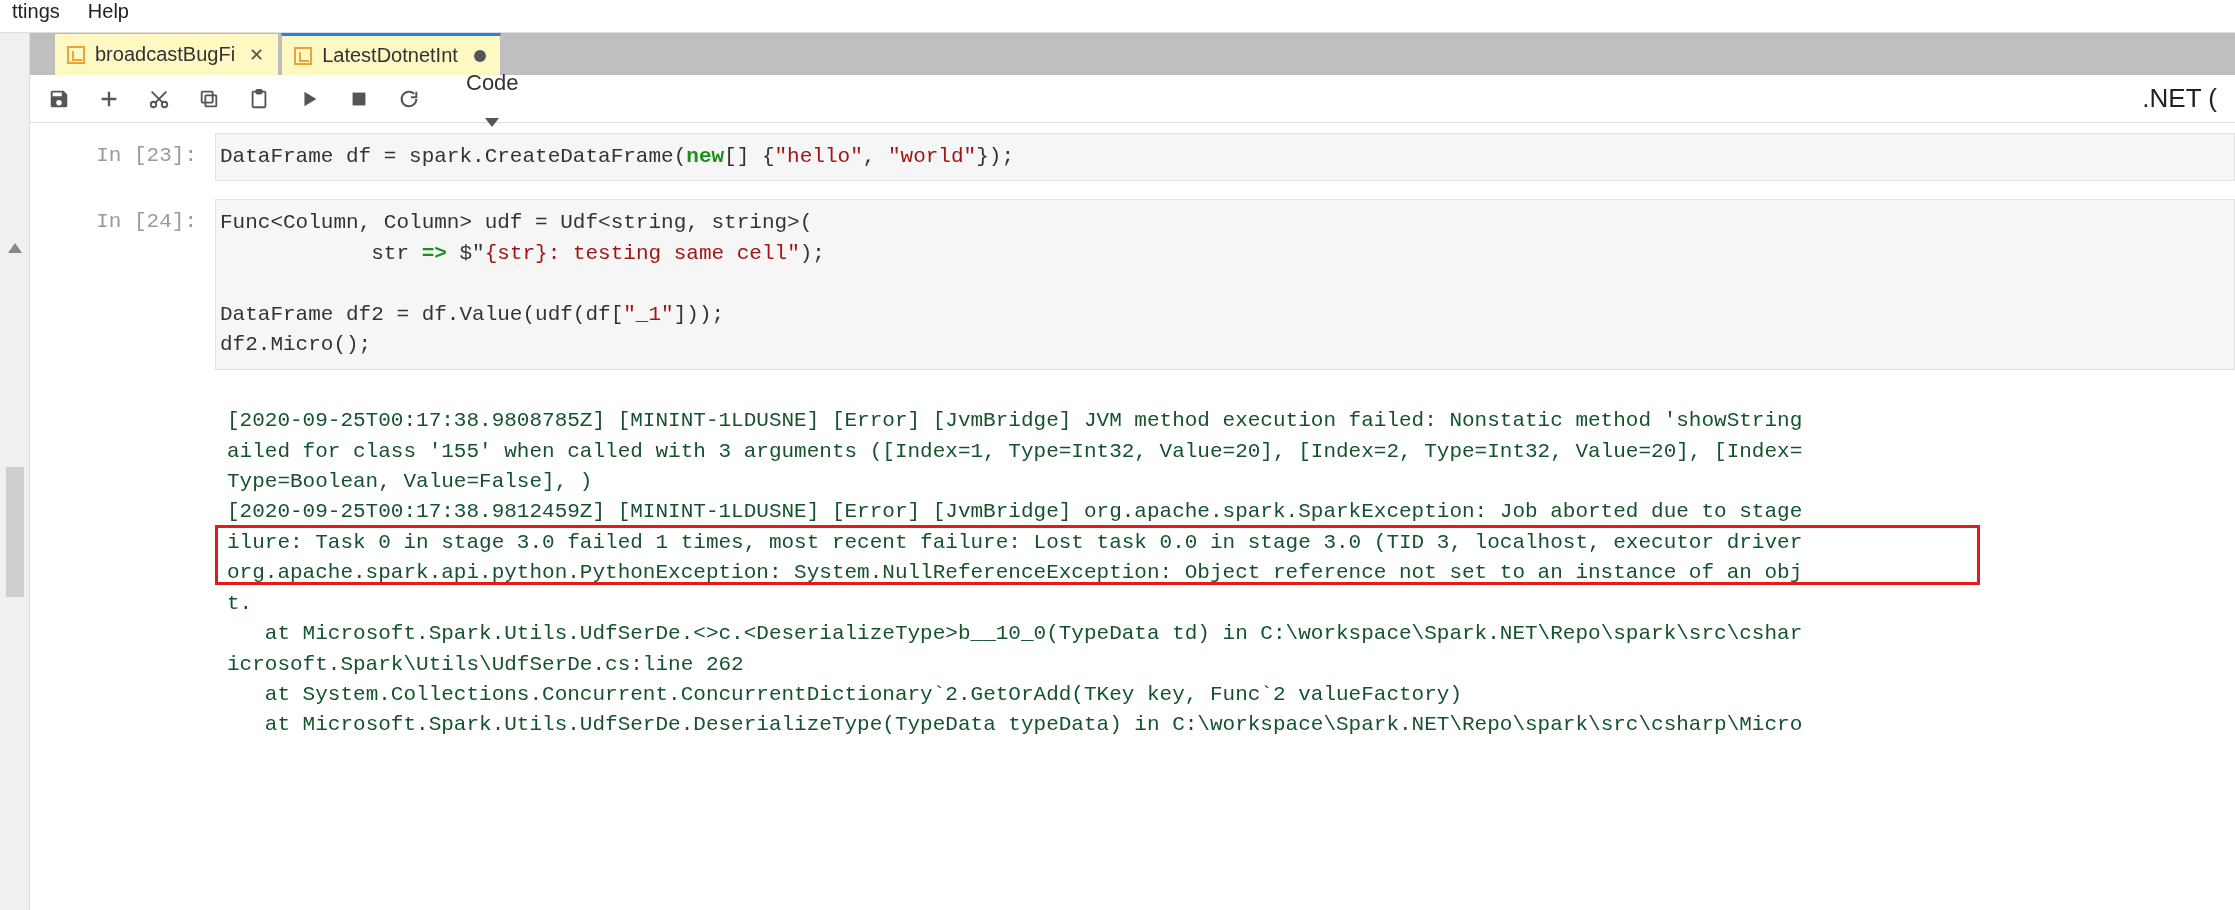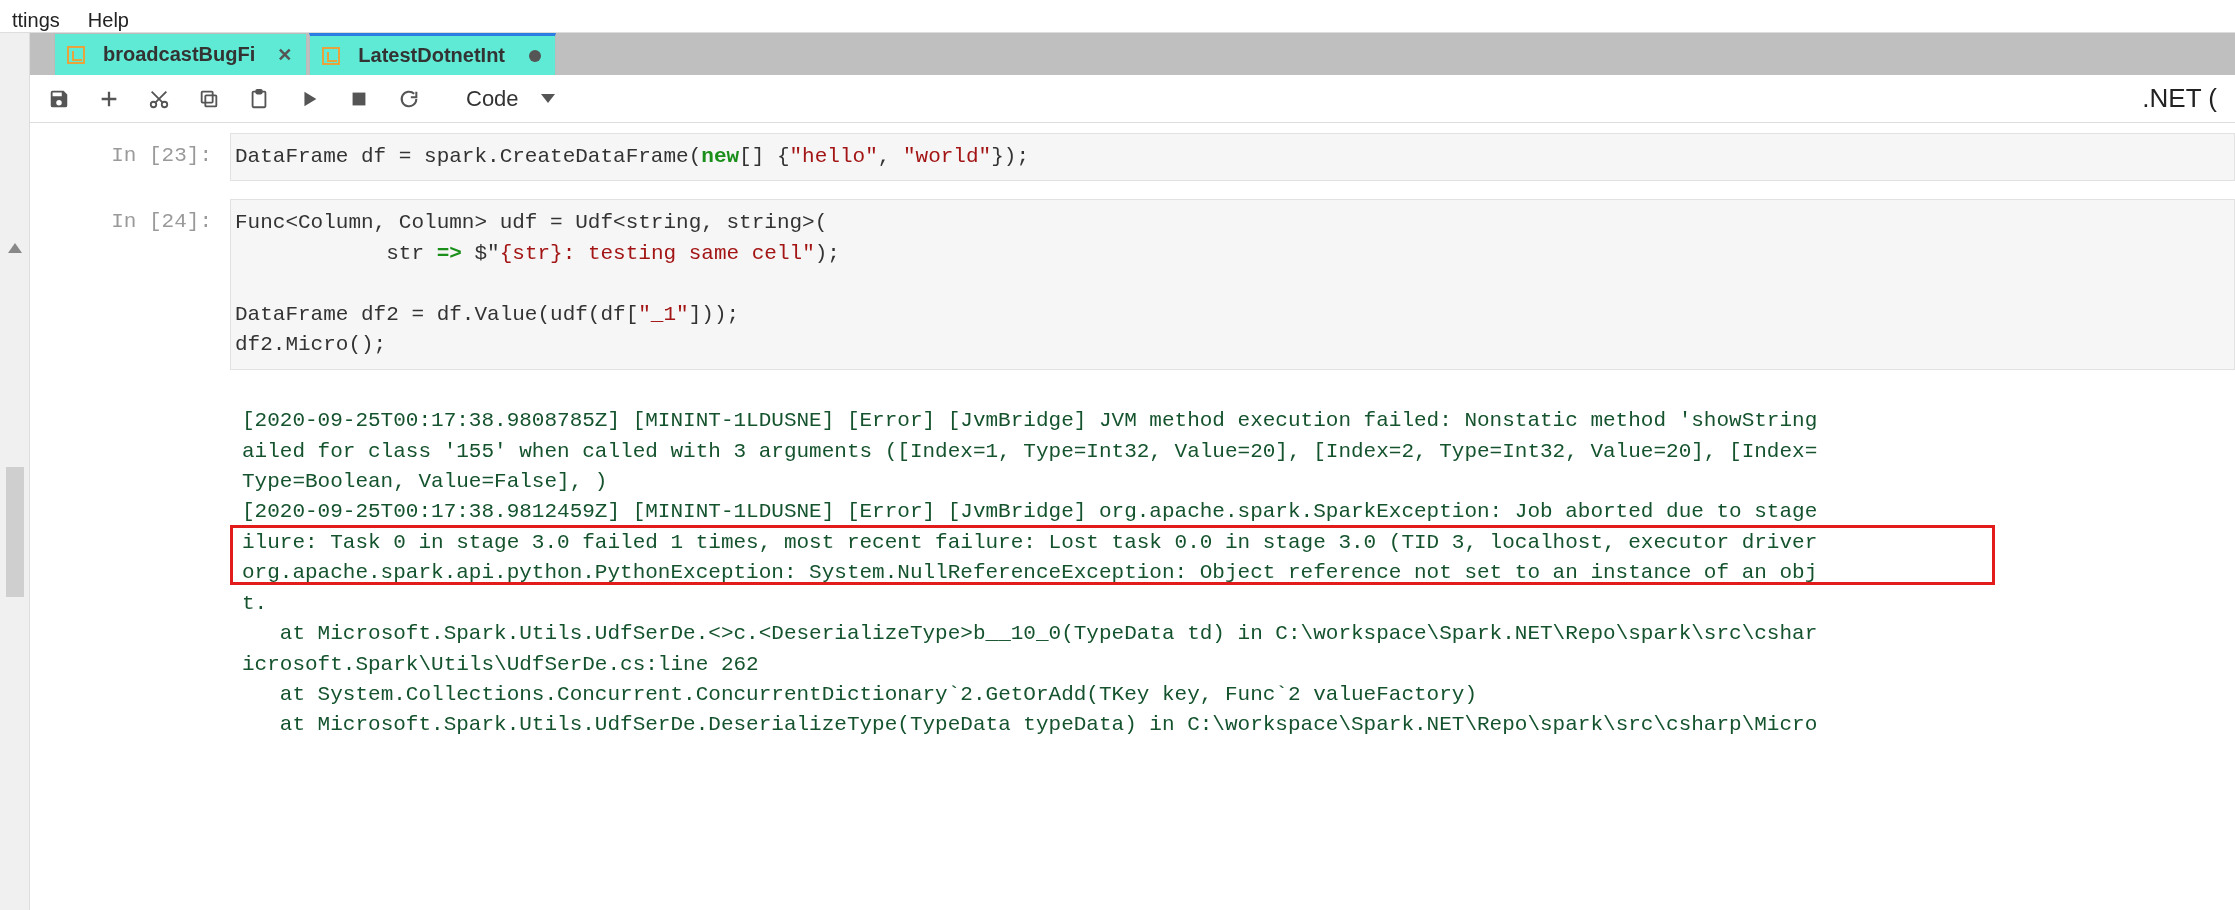--- a/index.html
+++ b/index.html
@@ -1,50 +1,50 @@
 <!DOCTYPE html>
 <html><head>
 <meta charset="utf-8">
 <style>
 * { margin: 0; padding: 0; box-sizing: border-box; }
 body { font-family: -apple-system, "Segoe UI", Arial, sans-serif; font-size: 14px; color: #333; background: #fff; overflow: hidden; }
 .app { display: flex; flex-direction: column; width: 2235px; height: 910px; }
 
 
-.menubar { height: 32px; display: flex; align-items: flex-end; padding: 0 12px; gap: 28px; font-size: 20px; color: #222; }
+.menubar { height: 32px; display: flex; align-items: flex-start; padding: 0 12px; gap: 28px; font-size: 20px; color: #222; }
 .menubar span { cursor: default; }
 
 
 .main { flex: 1; display: flex; border-top: 1px solid #ddd; overflow: hidden; }
 .left-gutter { width: 30px; background: #f0f0f0; border-right: 1px solid #ddd; display: flex; flex-direction: column; align-items: center; padding-top: 210px; gap: 4px; }
 .scroll-up { width: 0; height: 0; border-left: 7px solid transparent; border-right: 7px solid transparent; border-bottom: 10px solid #888; }
 .gutter-block { width: 18px; height: 130px; background: #cfcfcf; margin-top: 210px; }
 
 .content { flex: 1; display: flex; flex-direction: column; overflow: hidden; }
 
 
 .tabbar { height: 42px; background: #bfbfbf; display: flex; align-items: flex-end; padding-left: 24px; }
-.tab { height: 42px; background: #5eead4; border: 1px solid #bbb; border-bottom: none; display: flex; align-items: center; padding: 0 14px 0 12px; gap: 18px; font-size: 20px; margin-right: 2px; position: relative; font-weight: bold; }
+.tab { height: 42px; background: #fef9c3; border: 1px solid #bbb; border-bottom: none; display: flex; align-items: center; padding: 0 14px 0 12px; gap: 10px; font-size: 20px; margin-right: 2px; position: relative; }
 .tab.active { border-top: 3px solid #2a7de1; justify-content: space-between; }
 .tab-icon { width: 18px; height: 18px; border: 2px solid #e8a33d; display: inline-block; position: relative; }
 .tab-icon::after { content: ""; position: absolute; left: 3px; top: 3px; width: 8px; height: 8px; border-left: 2px solid #e8a33d; border-bottom: 2px solid #e8a33d; }
 .tab-close { font-size: 18px; color: #555; margin-left: 4px; }
 .tab-dirty { width: 12px; height: 12px; border-radius: 50%; background: #555; margin-left: 6px; }
 
 
 .toolbar { height: 48px; border-bottom: 1px solid #ddd; display: flex; align-items: center; padding: 0 18px; gap: 28px; }
 .tb-icon { width: 22px; height: 22px; display: flex; align-items: center; justify-content: center; color: #555; }
 .tb-icon svg { width: 22px; height: 22px; }
-.celltype { display: flex; align-items: center; gap: 22px; font-size: 22px; margin-left: 18px; }
+.celltype { display: flex; align-items: center; gap: 22px; font-size: 22px; margin-left: 18px; flex-direction: column; }
 .celltype .chev { width: 0; height: 0; border-left: 7px solid transparent; border-right: 7px solid transparent; border-top: 9px solid #555; }
 .kernel-label { margin-left: auto; font-size: 26px; color: #222; }
 
 
 .notebook { flex: 1; overflow: hidden; padding: 10px 0 0 0; font-family: "Consolas","Menlo","Courier New",monospace; font-size: 21px; line-height: 1.45; }
-.cell { display: flex; margin-bottom: 18px; margin-left: 15px; }
+.cell { display: flex; margin-bottom: 18px; }
 .prompt { width: 185px; text-align: right; color: #9a9a9a; padding: 8px 18px 0 0; flex-shrink: 0; }
 .cell-body { flex: 1; }
 .code-input { background: #f6f6f6; border: 1px solid #e2e2e2; padding: 8px 4px; white-space: pre; overflow: hidden; }
 .output { padding: 6px 12px 0 12px; white-space: pre-wrap; color: #14532d; position: relative; }
 .hlbox { position: absolute; border: 3px solid #e21b1b; pointer-events: none; }
 
 
 .kw { color: #1a8f1a; font-weight: 600; }
 .str { color: #a31515; }
 </style>

